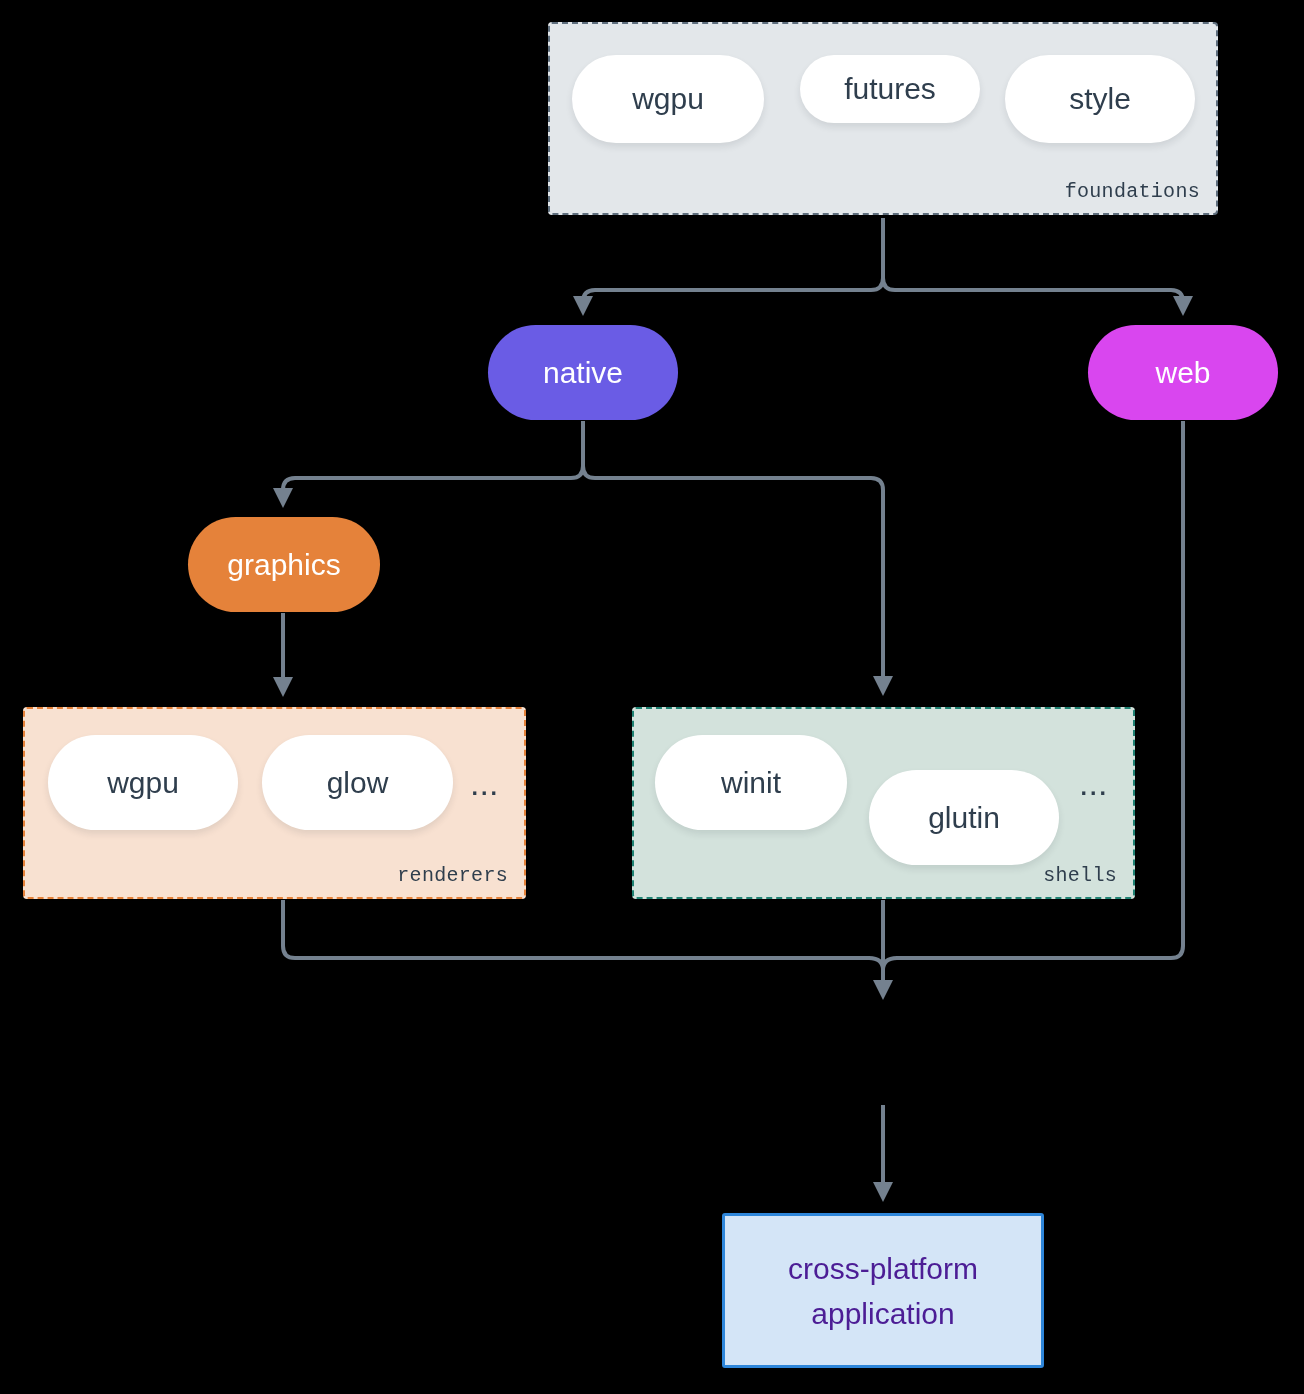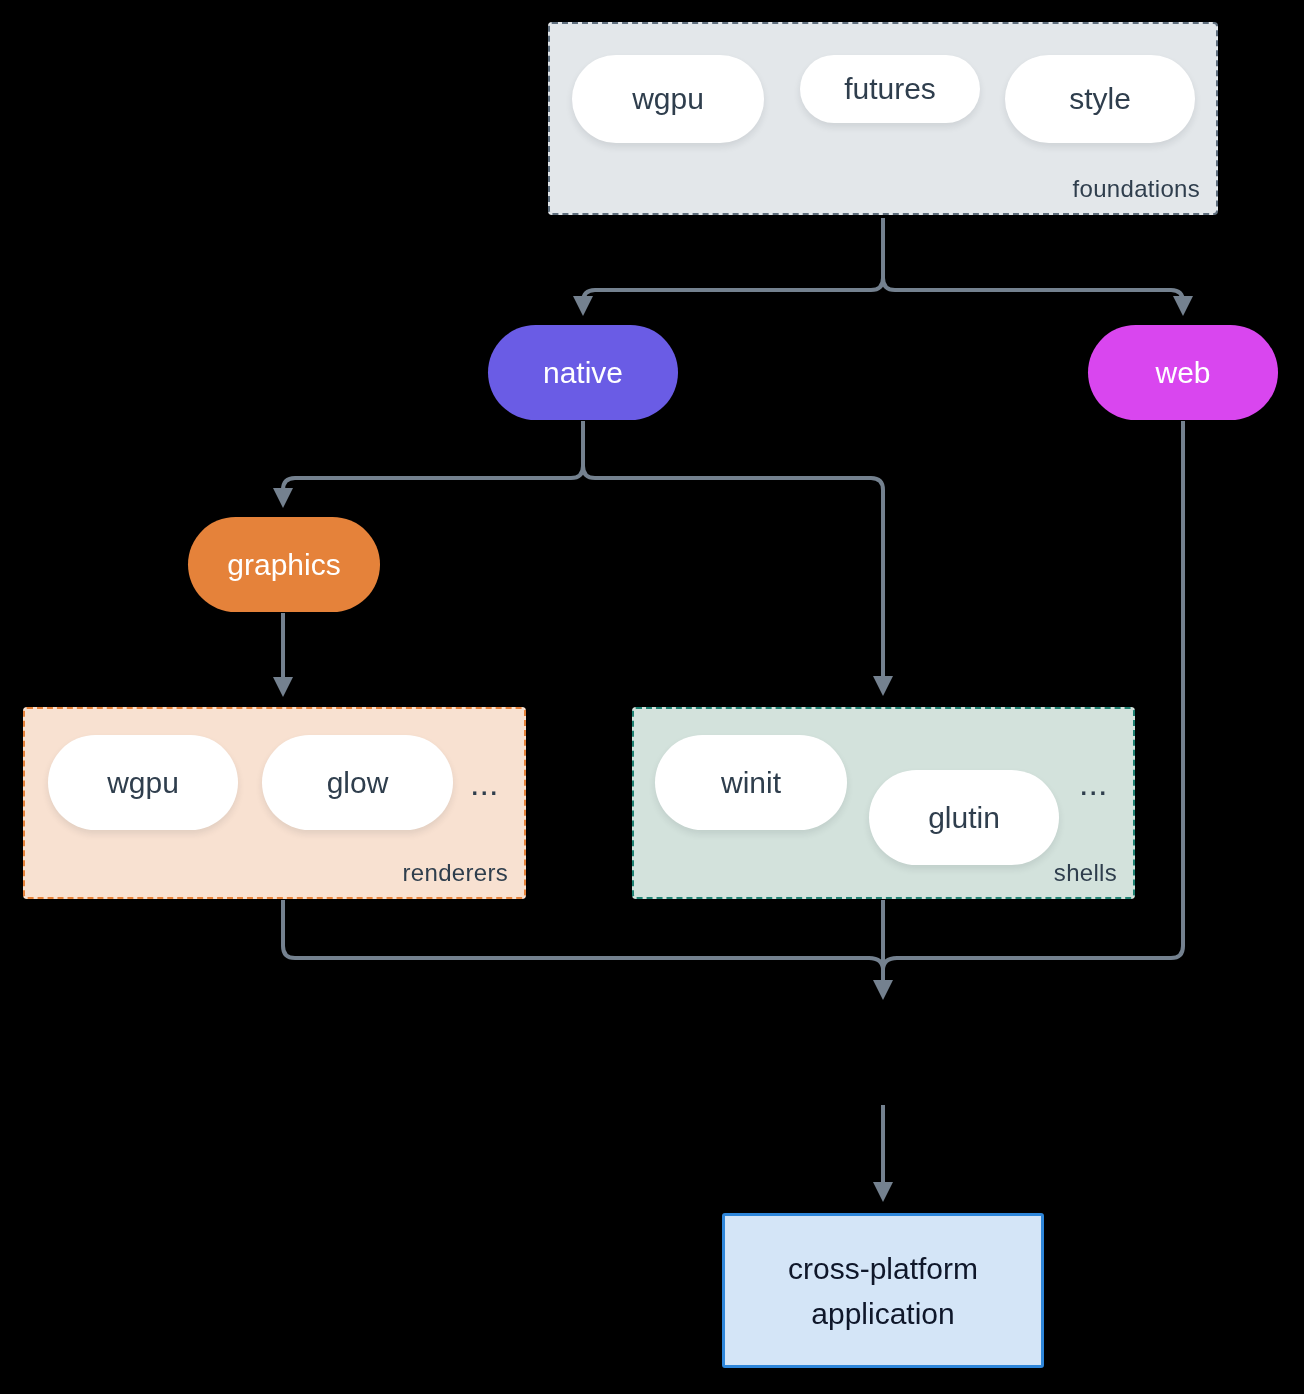--- a/index.html
+++ b/index.html
@@ -9,21 +9,21 @@
   }
   svg.arrows { position:absolute; left:0; top:0; width:1304px; height:1394px; }
 
   
   .group { position:absolute; border-radius:4px; box-sizing:border-box; }
   .group-foundations { left:548px; top:22px;  width:670px; height:193px; background:#e3e7ea; border:2px dashed #5f6e7d; }
   .group-renderers   { left:23px;  top:707px; width:503px; height:192px; background:#f8e1d1; border:2px dashed #e5823a; }
   .group-shells      { left:632px; top:707px; width:503px; height:192px; background:#d3e2dc; border:2px dashed #1f8273; }
   .group-label {
     position:absolute; right:16px; bottom:10px;
-    font-size:24px; color:#2f3e4d; letter-spacing:.3px;
+    font-size:20px; color:#2f3e4d; letter-spacing:.3px;font-family:Liberation Mono, monospace;
   }
 
   
   .pill {
     position:absolute; display:flex; align-items:center; justify-content:center;
     border-radius:60px; font-size:30px; color:#2f3e4d; background:#ffffff;
     box-shadow:0 4px 7px rgba(30,40,50,0.10);
   }
   .pill.solid { color:#ffffff; box-shadow:none; }
 
@@ -49,21 +49,21 @@
   .pill-native   { left:488px; top:325px;  width:190px; height:95px; background:#6a5ce5; }
   .pill-web      { left:1088px;top:325px;  width:190px; height:95px; background:#d946ef; }
   .pill-graphics { left:188px; top:517px;  width:192px; height:95px; background:#e5823a; }
   .pill-iced     { left:788px; top:1009px; width:190px; height:95px; background:#2e86da; }
 
   
   .app-box {
     position:absolute; left:722px; top:1213px; width:322px; height:155px;
     box-sizing:border-box; background:#d4e5f7; border:3px solid #2e86da; border-radius:3px;
     display:flex; align-items:center; justify-content:center; text-align:center;
-    font-size:30px; line-height:1.5; color:#0f172a; padding:0 30px;
+    font-size:30px; line-height:1.5; color:#4c1d95; padding:0 30px;
   }
 </style>
 </head>
 <body>
 
 <div class="canvas">
 
   <svg class="arrows" viewBox="0 0 1304 1394" xmlns="http://www.w3.org/2000/svg">
     <defs>
       <marker id="arrow" viewBox="0 0 10 10" refX="8" refY="5" markerWidth="5" markerHeight="5" orient="auto-start-reverse">

